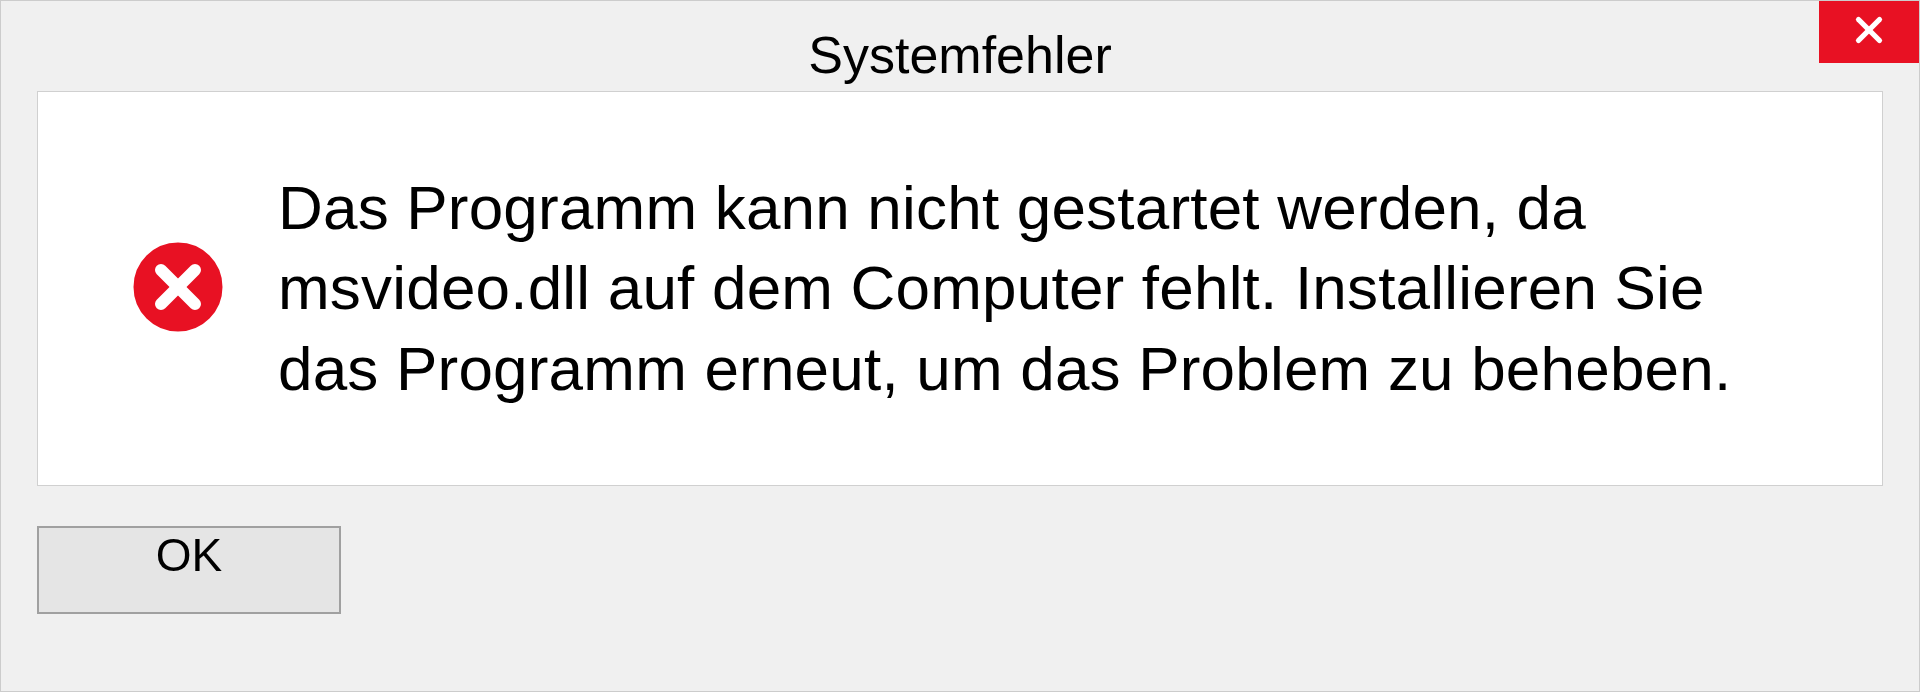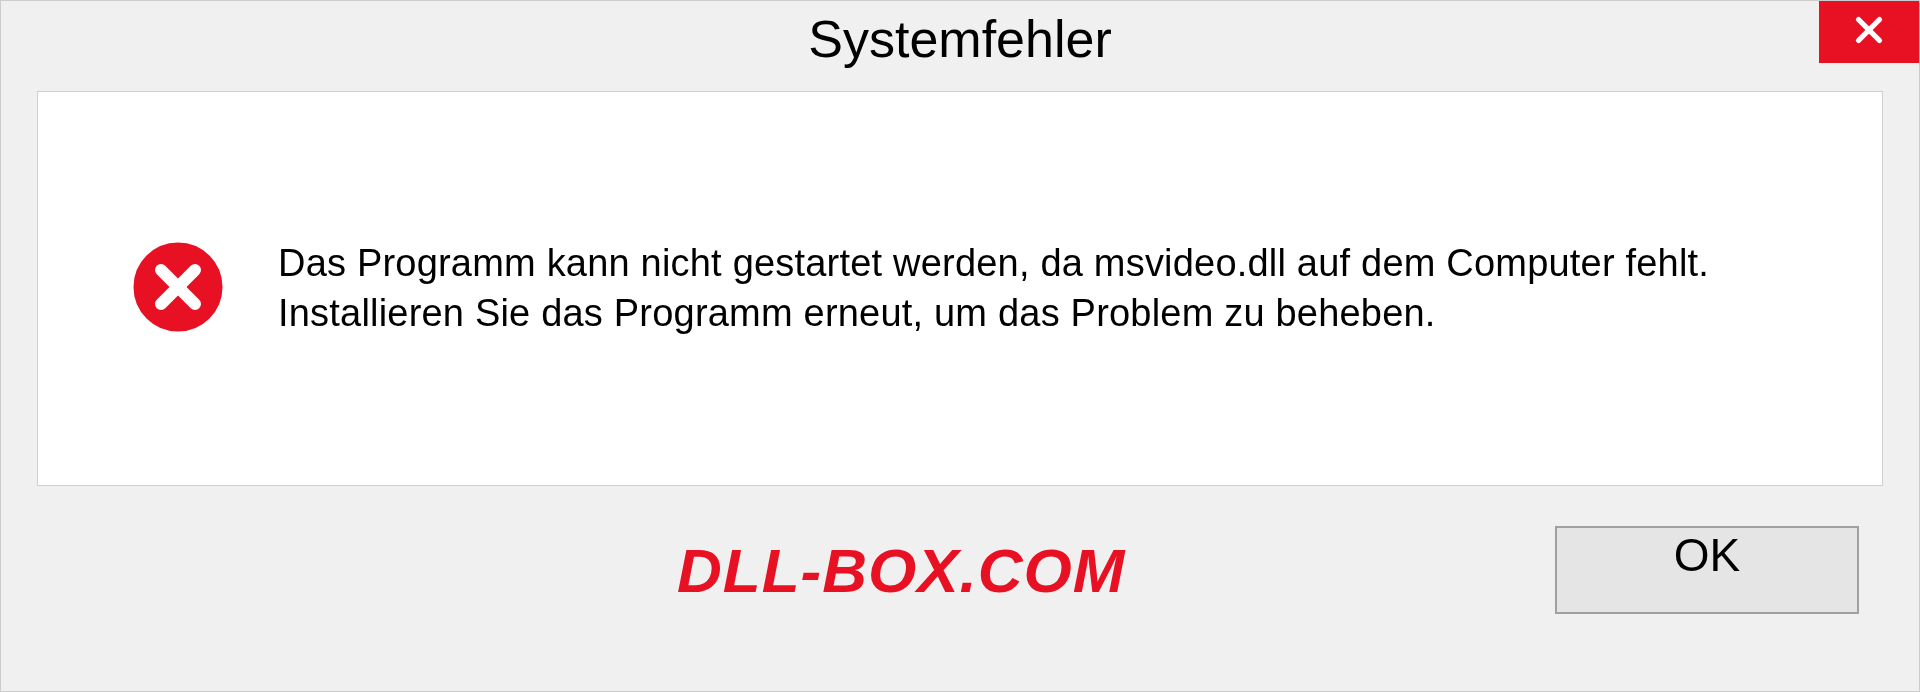--- a/index.html
+++ b/index.html
@@ -22,21 +22,21 @@
       height: 692px;
       background: #f0f0f0;
       border: 1px solid #ccc;
     }
     .titlebar {
       height: 80px;
       display: flex;
       align-items: flex-start;
       justify-content: center;
       position: relative;
-      padding-top: 8px;
+      padding-top: 24px;
     }
     .title {
       font-size: 52px;
       font-weight: 400;
       color: #000;
     }
     .close-btn {
       position: absolute;
       right: 0;
       top: 0;
@@ -63,21 +63,21 @@
     }
     .error-icon {
       flex-shrink: 0;
       margin-right: 50px;
     }
     .error-icon svg {
       width: 100px;
       height: 100px;
     }
     .message {
-      font-size: 38px;
+      font-size: 62px;
       line-height: 1.3;
       color: #000;
       letter-spacing: 0.2px;
     }
     .footer {
       display: flex;
       align-items: center;
       justify-content: space-between;
       padding: 40px 60px 0 36px;
     }
@@ -125,19 +125,18 @@
         <circle cx="50" cy="50" r="46" fill="#e81123"></circle>
         <circle cx="50" cy="50" r="46" fill="none" stroke="#fff" stroke-width="3"></circle>
         <line x1="33" y1="33" x2="67" y2="67" stroke="#fff" stroke-width="12" stroke-linecap="round"></line>
         <line x1="67" y1="33" x2="33" y2="67" stroke="#fff" stroke-width="12" stroke-linecap="round"></line>
       </svg>
     </div>
     <div class="message">Das Programm kann nicht gestartet werden, da msvideo.dll auf dem Computer fehlt. Installieren Sie das Programm erneut, um das Problem zu beheben.</div>
   </div>
 
   <div class="footer">
-    <div class="watermark">DLL-BOX.COM</div>
     <div class="ok-btn">
       <span>OK</span>
     </div>
   </div>
 
 </div>
 
 </body></html>

